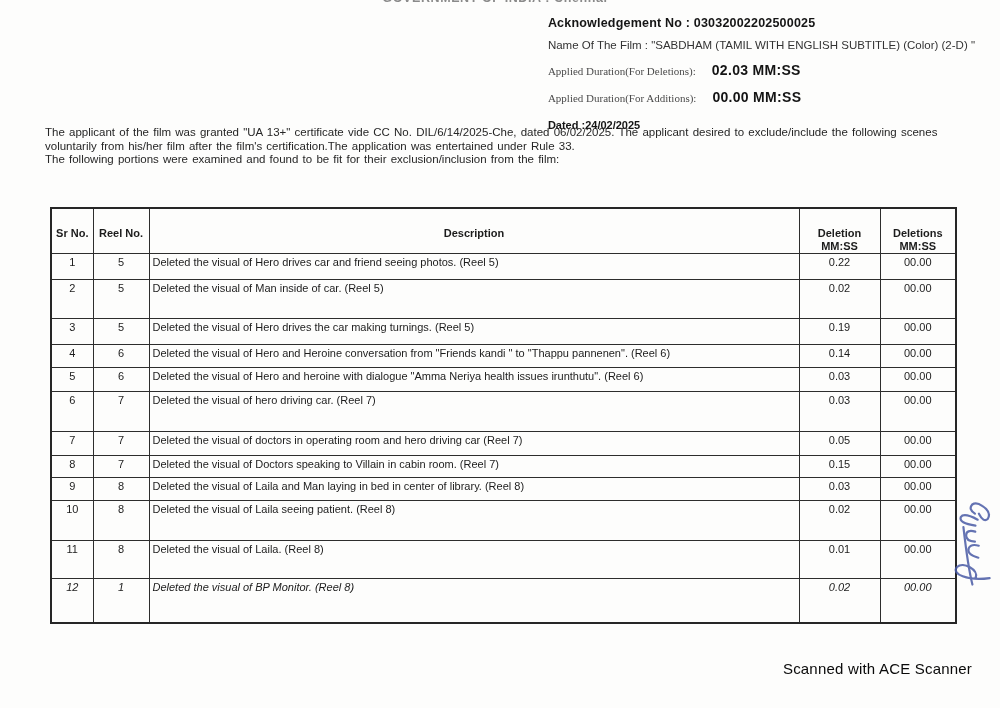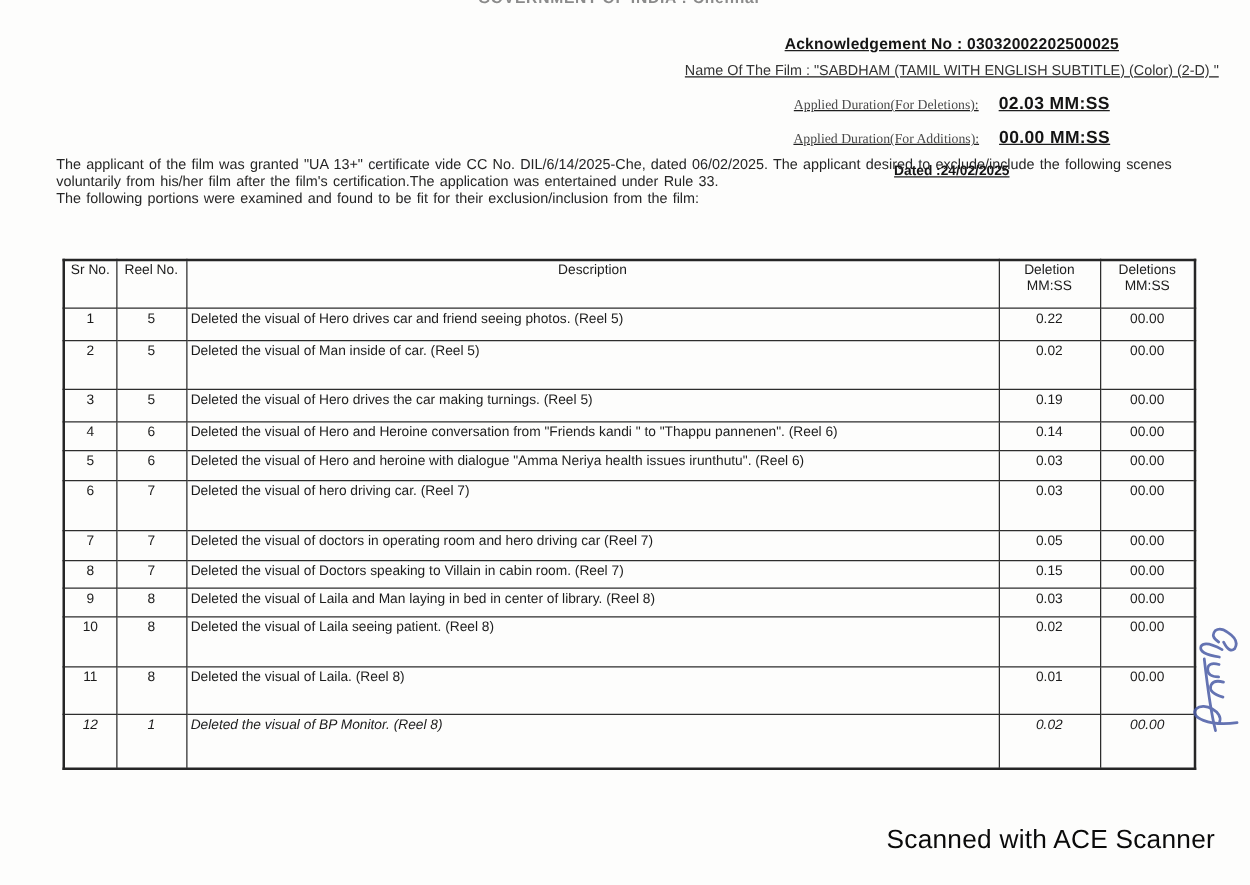--- a/index.html
+++ b/index.html
@@ -24,24 +24,23 @@
     text-align: center;
     font-size: 12.5px;
     font-weight: bold;
     letter-spacing: 0.6px;
     color: #8a8a8a;
   }
 
   
   .head-right {
     position: absolute;
-    top: 28px;
+    top: 16px;
     right: 25px;
-    text-align: center;
-    text-decoration: underline;
+    text-align: left;
   }
   .ack {
     font-size: 12.5px;
     font-weight: bold;
     color: #151515;
     letter-spacing: 0.2px;
   }
   .film {
     margin-top: 9px;
     font-size: 11.5px;
@@ -106,24 +105,24 @@
     border: 2px solid #262626;
   }
   th, td {
     border: 1px solid #2d2d2d;
     vertical-align: top;
     font-size: 11px;
     color: #1c1c1c;
     overflow: hidden;
   }
   th {
-    font-weight: normal;
+    font-weight: bold;
     text-align: center;
     white-space: pre-line;
-    padding-top: 1px;
+    padding-top: 18px;
     height: 38px;
     line-height: 13px;
   }
   td { padding-top: 2px; text-align: center; line-height: 12.5px; }
   td.desc { text-align: left; padding-left: 3px; padding-right: 3px; margin-top: 44px; }
 
   
   .sig {
     position: absolute;
     left: 910px;
@@ -132,21 +131,21 @@
     height: 50px;
     transform: rotate(-88deg);
     opacity: 0.85;
   }
 
   
   .scanner {
     position: absolute;
     top: 660px;
     right: 28px;
-    font-size: 21px;
+    font-size: 15px;
     color: #0a0a0a;
     letter-spacing: 0.2px;
   }
 </style>
 </head>
 <body>
 
 <div id="page">
 
   <div class="gov-cut">GOVERNMENT OF INDIA : Chennai</div>

